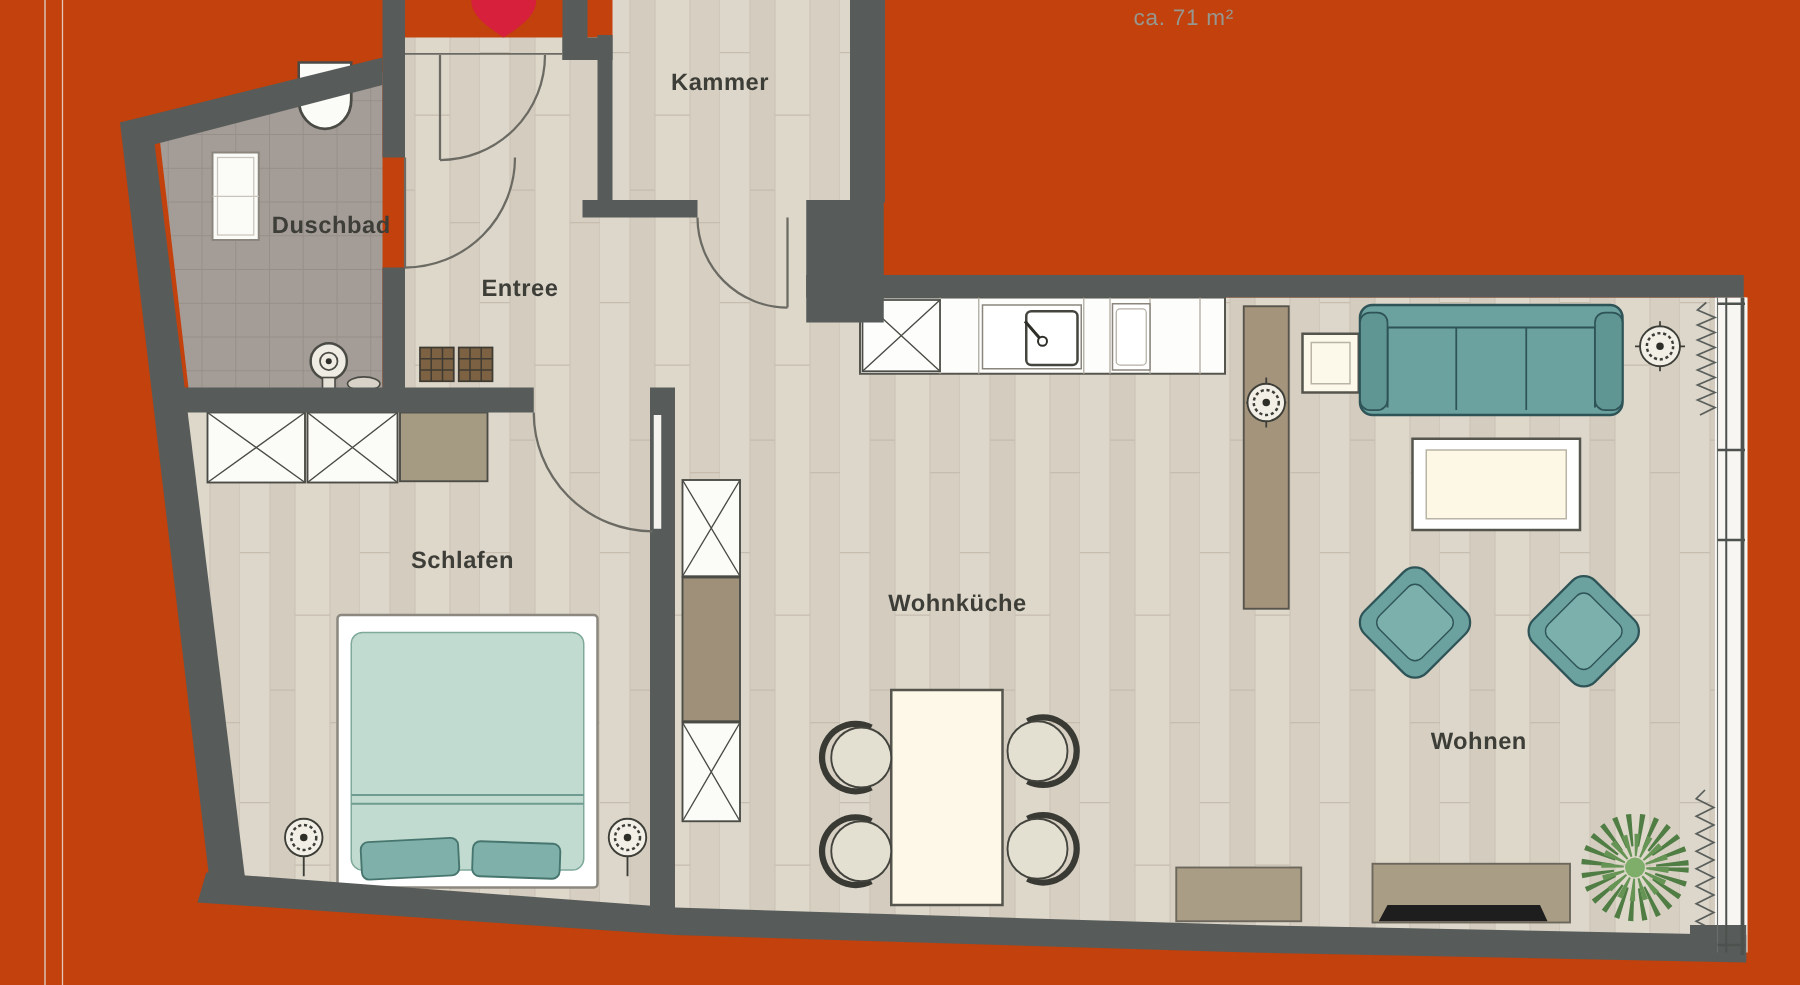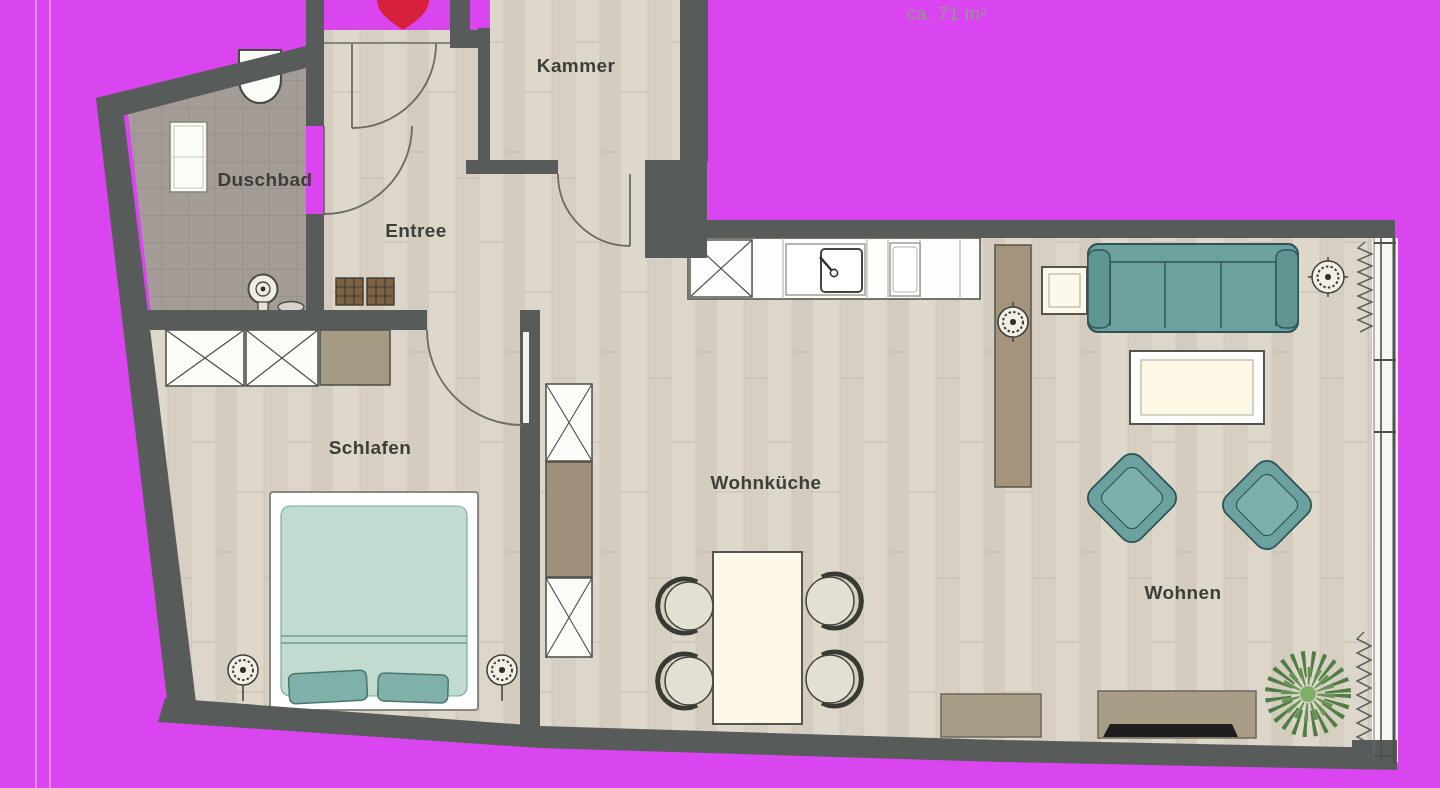--- a/index.html
+++ b/index.html
@@ -1,16 +1,16 @@
 <!DOCTYPE html>
 <html><head>
 <meta charset="utf-8">
 <style>
   html,body{margin:0;padding:0;background:#ffffff;}
-  .page{position:relative;width:1440px;height:788px;background:#d946ef;overflow:hidden;
+  .page{position:relative;width:1440px;height:788px;background:#c2410c;overflow:hidden;
         font-family:"Liberation Sans",sans-serif;}
   svg{display:block;}
   text{font-family:"Liberation Sans",sans-serif;font-weight:bold;fill:#3e3e38;
        font-size:19px;letter-spacing:.4px;}
   text.area{fill:#97978f;font-weight:normal;font-size:18px;letter-spacing:.6px;}
 </style>
 </head>
 <body>
 
 <div class="page">

